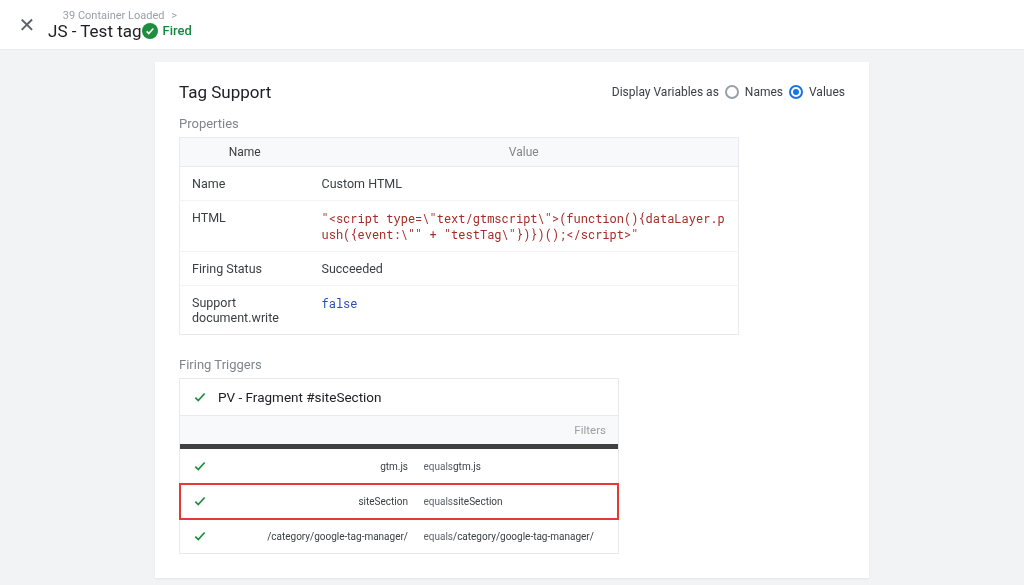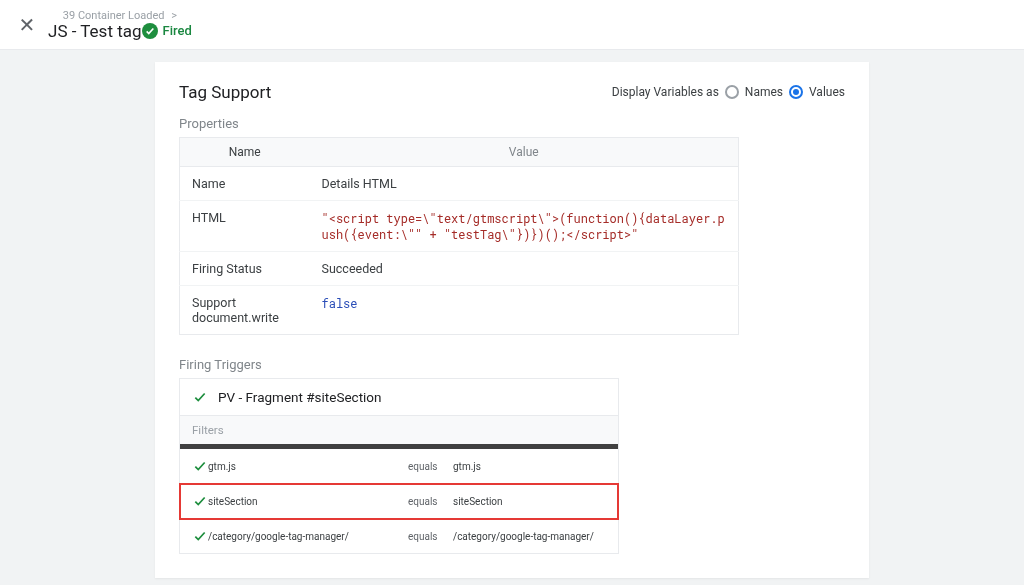--- a/index.html
+++ b/index.html
@@ -130,20 +130,21 @@
   }
   .code-false {
     font-family: "Roboto Mono", Menlo, Consolas, monospace;
     font-size: 12px;
     color: #2a4db7;
   }
   .trigger-box {
     width: 440px;
     border: 1px solid #e8eaed;
     margin-top: 6px;
+    text-align: right;
   }
   .trigger-head {
     display: flex;
     align-items: center;
     gap: 10px;
     padding: 10px 12px;
     border-bottom: 1px solid #e8eaed;
     font-size: 13.5px;
     color: #202124;
   }
@@ -221,21 +222,21 @@
   <table class="props-table">
     <thead>
       <tr>
         <th class="col-name">Name</th>
         <th>Value</th>
       </tr>
     </thead>
     <tbody>
       <tr>
         <td class="col-name">Name</td>
-        <td>Details HTML</td>
+        <td>Custom HTML</td>
       </tr>
       <tr>
         <td class="col-name">HTML</td>
         <td class="code">"&lt;script type=\"text/gtmscript\"&gt;(function(){dataLayer.push({event:\"" + "testTag\"})})();&lt;/script&gt;"</td>
       </tr>
       <tr>
         <td class="col-name">Firing Status</td>
         <td>Succeeded</td>
       </tr>
       <tr>

